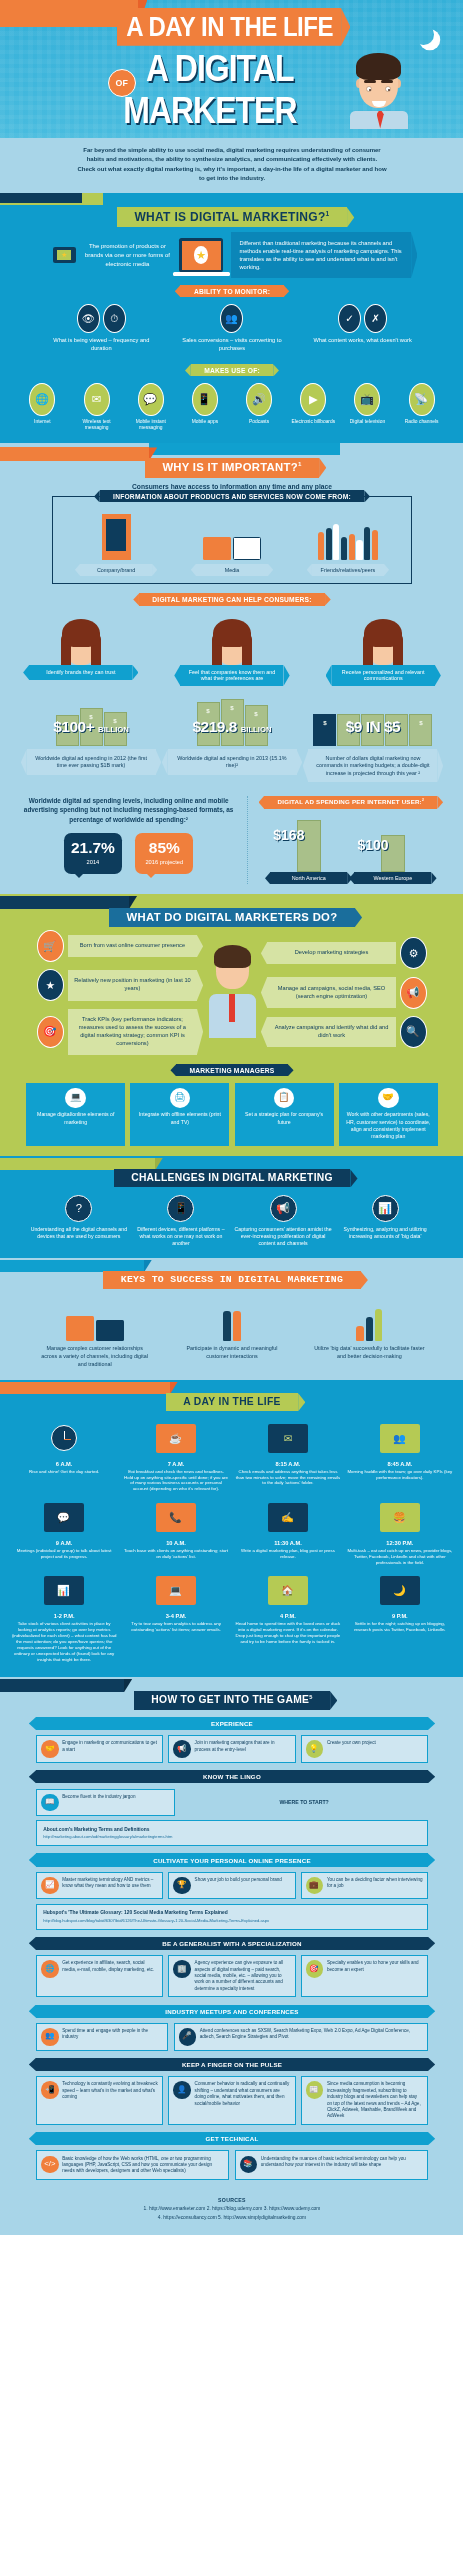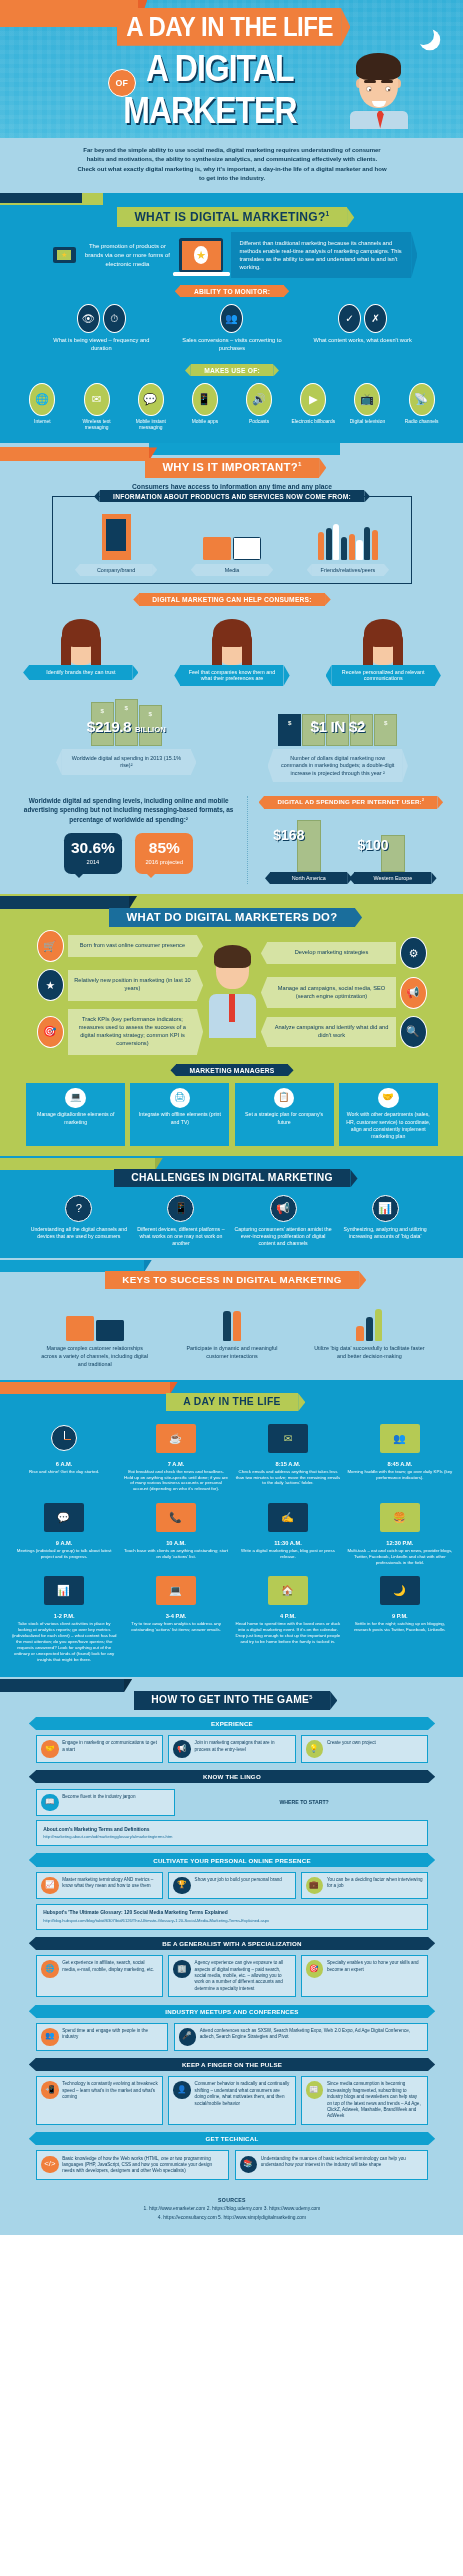--- a/index.html
+++ b/index.html
@@ -562,46 +562,55 @@
               <div class="hr"></div>
             </div>
           </div>
         <span class="help-cap">Receive personalized and relevant communications</span>
       </div>
     </div>
 
     <div class="money-row">
       <div class="money-cell">
         <div class="bills">
+          <div class="bill" style="height:31px;"></div>
+            <div class="bill" style="height:38px;"></div>
+            <div class="bill" style="height:34px;"></div>
+        </div>
+        <div class="big-amt"><span>$100+</span> <small>BILLION</small></div>
+        <div class="money-cap">Worldwide digital ad spending in 2012 (the first time ever passing $1B mark)</div>
+      </div>
+      <div class="money-cell">
+        <div class="bills">
           <div class="bill" style="height:44px;"></div>
             <div class="bill" style="height:47px;"></div>
             <div class="bill" style="height:41px;"></div>
         </div>
         <div class="big-amt"><span>$219.8</span> <small>BILLION</small></div>
         <div class="money-cap">Worldwide digital ad spending in 2013 (15.1% rise)²</div>
       </div>
       <div class="money-cell">
         <div class="bills">
           <div class="bill" style="height:32px;background:#0d3c5c;border-color:#0d3c5c;"></div>
           <div class="bill" style="height:32px;"></div>
             <div class="bill" style="height:32px;"></div>
           <div class="bill" style="height:32px;"></div>
             <div class="bill" style="height:32px;"></div>
         </div>
-        <div class="big-amt">$1 IN $2</div>
+        <div class="big-amt">$9 IN $5</div>
         <div class="money-cap">Number of dollars digital marketing now commands in marketing budgets; a double-digit increase is projected through this year ²</div>
       </div>
     </div>
 
     <div class="split">
       <div class="lft">
         <p>Worldwide digital ad spending levels, including online and mobile advertising spending but not including messaging-based formats, as percentage of worldwide ad spending:²</p>
         <div class="bubbles">
           <div class="bub navy">
-            <div class="n">30.6%</div>
+            <div class="n">21.7%</div>
             <div class="y">2014</div>
           </div>
           <div class="bub orange">
             <div class="n">85%</div>
             <div class="y">2016 projected</div>
           </div>
         </div>
       </div>
       <div class="divider"></div>
       <div class="rgt">
@@ -724,21 +733,21 @@
           <div class="ch-ic">📊</div>
           <div class="ch-tx">Synthesizing, analyzing and utilizing increasing amounts of 'big data'</div>
         </div>
     </div>
   </div>
 
   <div class="sec-keys">
     <div class="keys-tab">
         <div class="bl"></div>
       </div>
-    <div class="center" style="margin-top:-6.2px;">
+    <div class="center" style="margin-top:-6.2px;font-family:Liberation Mono, monospace;">
       <span class="ribbon arrow-r hdr-orange" style="font-size:9.8px;">KEYS TO SUCCESS IN DIGITAL MARKETING</span>
     </div>
     <div class="keys-row">
       <div class="keys-cell">
         <div class="keys-art">
           <div class="mon" style="height:25px;"></div>
             <div class="mon" style="height:20.6px;background:var(--navy);"></div>
         </div>
         <div class="keys-tx">Manage complex customer relationships across a variety of channels, including digital and traditional</div>
       </div>

